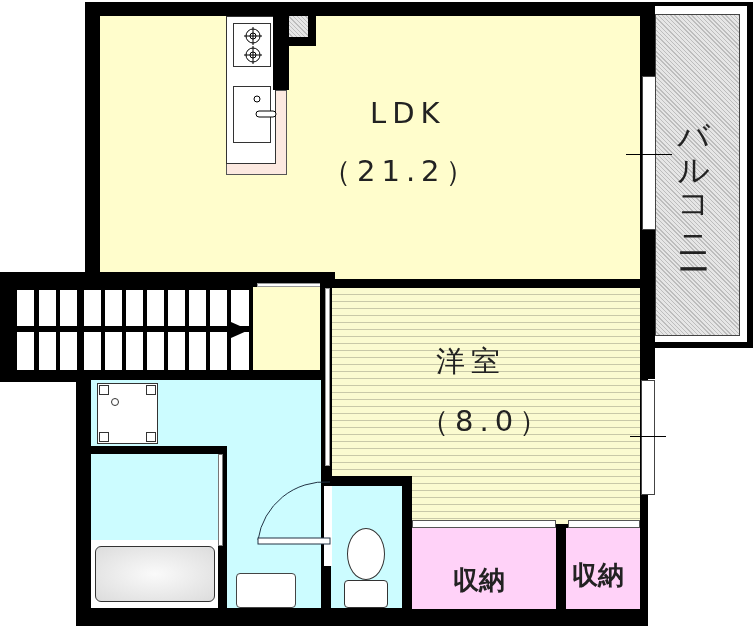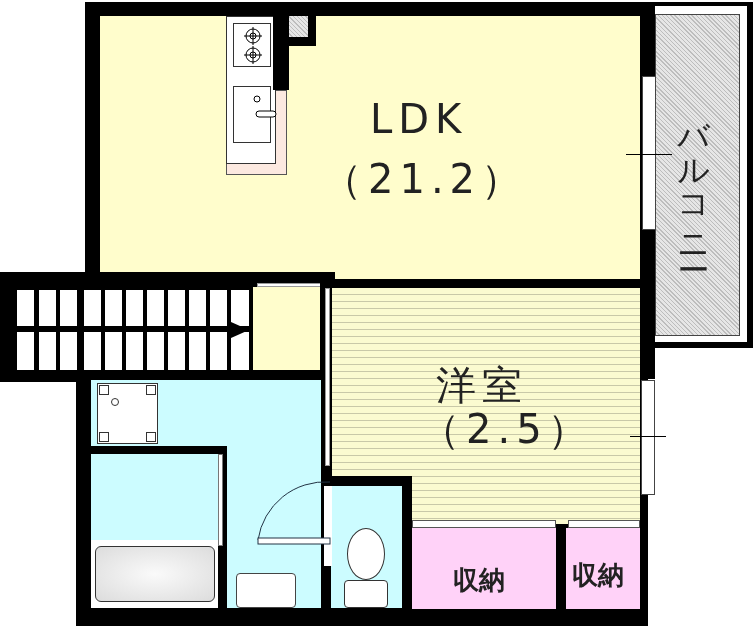--- a/index.html
+++ b/index.html
@@ -7,21 +7,21 @@
   .abs { position:absolute; box-sizing:border-box; }
   .wall { position:absolute; background:#000; }
   .ldk { background:#fffdcc; }
   .western { background:#fbfbd0;
     background-image: repeating-linear-gradient(to bottom, #fbfbd0 0px, #fbfbd0 6px, #c9c9a8 6px, #c9c9a8 7px); }
   .wet { background:#ccfcff; }
   .storage { background:#ffd2f8; }
   .balcony { background:#e6e6e6;
     background-image: repeating-linear-gradient(45deg, #e6e6e6 0px, #e6e6e6 2px, #bdbdbd 2px, #bdbdbd 3px); }
   .label { position:absolute; color:#222; text-align:center; white-space:nowrap; }
-  .big { font-size:40px; letter-spacing:6px; }
+  .big { font-size:29px; letter-spacing:6px; }
   .mid { font-size:26px; font-weight:bold; }
   .vert { writing-mode:vertical-rl; font-size:32px; letter-spacing:2px; }
   .step { position:absolute; background:#fff; }
 </style>
 </head>
 <body>
 
 <div class="abs" style="left:642px;top:2px;width:111px;height:346px;background:#000;"></div>
 <div class="abs" style="left:648px;top:6px;width:99px;height:336px;background:#fff;"></div>
 <div class="abs balcony" style="left:655px;top:14px;width:85px;height:322px;border:1px solid #444;"></div>
@@ -90,22 +90,22 @@
 </div>
 <div class="abs ldk" style="left:253px;top:287px;width:70px;height:83px;"></div>
 <div class="abs" style="left:257px;top:283px;width:66px;height:4px;background:#fff;border:1px solid #999;"></div>
 <div class="abs" style="left:257px;top:372px;width:66px;height:4px;background:#fff;border:1px solid #999;"></div>
 
 <div class="wall" style="left:76px;top:372px;width:572px;height:254px;"></div>
 <div class="wall" style="left:320px;top:279px;width:335px;height:100px;"></div>
 
 <div class="abs western" style="left:332px;top:288px;width:308px;height:236px;"></div>
 <div class="abs" style="left:325px;top:288px;width:5px;height:178px;background:#fff;border:1px solid #999;"></div>
-<div class="label big" style="left:436px;top:342px;margin-top:16px;">洋室</div>
-<div class="label big" style="left:420px;top:402px;">（2.5）</div>
+<div class="label big" style="left:436px;top:342px;">洋室</div>
+<div class="label big" style="left:420px;top:402px;">（8.0）</div>
 <div class="abs" style="left:641px;top:380px;width:14px;height:115px;background:#fff;border:1px solid #444;"></div>
 <div class="abs" style="left:630px;top:436px;width:36px;height:1px;background:#000;"></div>
 
 <div class="abs wet" style="left:91px;top:380px;width:230px;height:228px;"></div>
 <div class="abs" style="left:97px;top:383px;width:61px;height:61px;background:#fff;border:1px solid #333;">
   <div style="position:absolute;left:1px;top:1px;width:8px;height:8px;border:1px solid #333;"></div>
   <div style="position:absolute;right:1px;top:1px;width:8px;height:8px;border:1px solid #333;"></div>
   <div style="position:absolute;left:1px;bottom:1px;width:8px;height:8px;border:1px solid #333;"></div>
   <div style="position:absolute;right:1px;bottom:1px;width:8px;height:8px;border:1px solid #333;"></div>
   <div style="position:absolute;left:13px;top:14px;width:6px;height:6px;border:1px solid #333;border-radius:50%;"></div>

